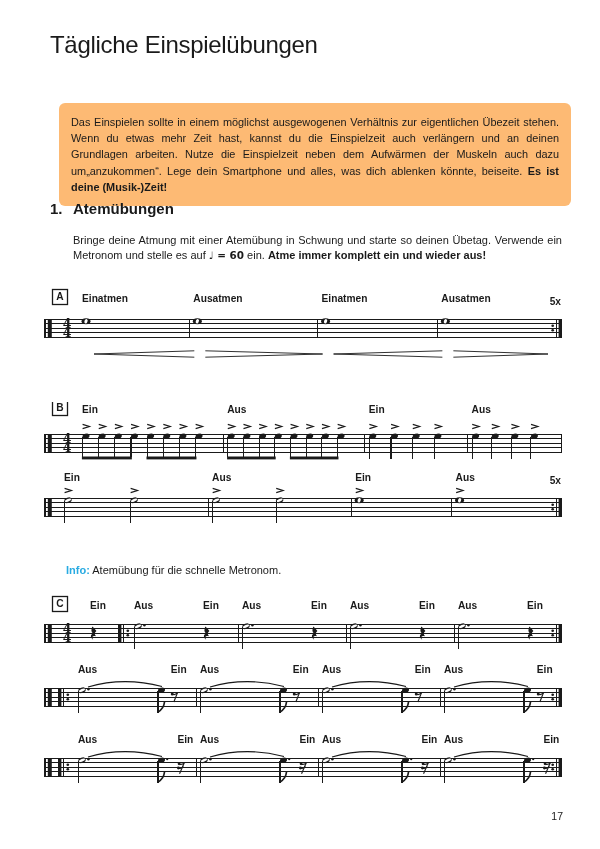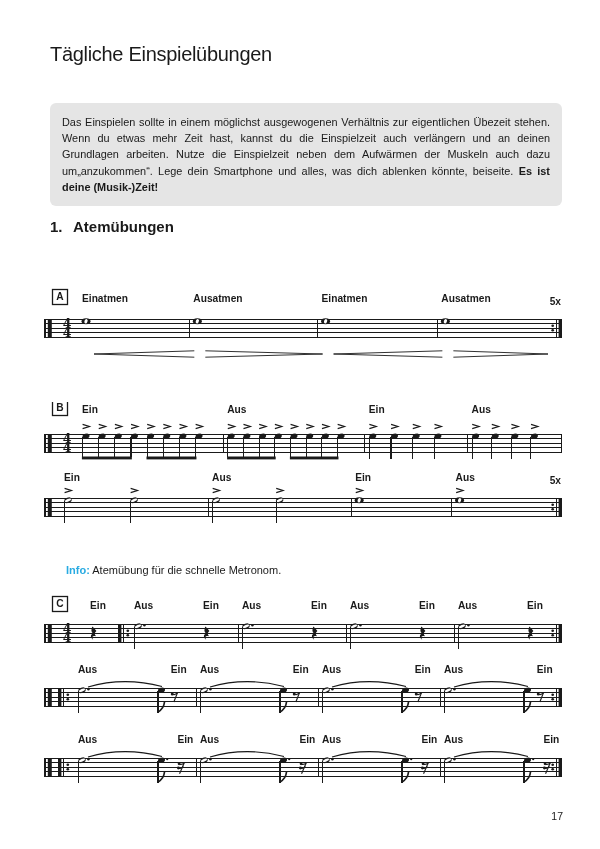--- a/index.html
+++ b/index.html
@@ -1,47 +1,50 @@
 <!DOCTYPE html>
 <html><head>
 <meta charset="utf-8">
 <style>
   html,body{margin:0;padding:0;background:#fff;}
   .page{position:relative;width:600px;height:849px;background:#fff;overflow:hidden;
         font-family:"Liberation Sans",sans-serif;color:#1a1a1a;}
-  .title{position:absolute;left:50px;top:43px;font-size:20px;font-weight:400;letter-spacing:-0.3px;}
+  .title{position:absolute;left:50px;top:31px;font-size:24px;font-weight:400;letter-spacing:-0.3px;}
   .intro{position:absolute;left:50px;top:103px;width:512px;box-sizing:border-box;
          background:#d8edba;border-radius:6px;padding:11px 12px;
          font-size:10.9px;line-height:16.2px;text-align:justify;hyphens:manual;}
   .intro .b{font-weight:700;}
-  .sec{position:absolute;left:50px;top:218px;font-size:15px;font-weight:700;}
+  .sec{position:absolute;left:50px;top:200px;font-size:15px;font-weight:700;}
   .sec .num{display:inline-block;width:23px;}
   .para{position:absolute;left:73px;top:233px;width:489px;font-size:11px;line-height:15.4px;
         text-align:justify;}
   .tempo{font-weight:700;font-family:"DejaVu Sans","Liberation Sans",sans-serif;font-size:10.4px;}
   .para .b{font-weight:700;}
   .info{position:absolute;left:50px;top:564px;font-size:11px;}
   .info .lbl{font-weight:700;}
   .pagenum{position:absolute;right:37px;top:810px;font-size:10.5px;margin-left:8px;}
   #music .sys{position:absolute;pointer-events:none;}
 </style>
 </head>
 <body>
 
 <div class="page">
   <h1 class="title" style="margin:0;font-weight:400;">Tägliche Einspielübungen</h1>
 
-  <div class="intro" style="background: #e5e5e5;">
+  <div class="intro" style="background: #fdba74; margin-left: 9px;">
     <span>Das Einspielen sollte in einem möglichst ausgewogenen Verhältnis zur eigentlichen Übezeit stehen. Wenn du etwas mehr Zeit hast, kannst du die Einspielzeit auch verlängern und an deinen Grundlagen arbeiten. Nutze die Einspielzeit neben dem Aufwärmen der Muskeln auch dazu um„anzukommen“. Lege dein Smart­phone und alles, was dich ablenken könnte, beiseite. </span><span class="b">Es ist deine (Musik-)Zeit!</span>
   </div>
 
   <div class="sec">
     <span class="num">1.</span><span>Atemübungen</span>
   </div>
 
+  <p class="para" style="margin:0;">
+    <span>Bringe deine Atmung mit einer Atemübung in Schwung und starte so deinen Übetag. Verwende ein Metronom und stelle es auf </span><span class="tempo">♩ = 60</span><span> ein. </span><span class="b">Atme immer komplett ein und wieder aus!</span>
+  </p>
 
   <div class="info">
     <span class="lbl" style="color: rgb(41, 171, 226); padding-left: 16px;">Info:</span><span> Atemübung für die schnelle Metronom.</span>
   </div>
 
   <div id="music">
       <svg width="524" height="96" viewBox="0 0 524 96" class="sys" style="left: 44px; top: 287px;">
         <g>
           <line x1="0" y1="32" x2="518" y2="32" stroke="#1a1a1a" stroke-width="1" shape-rendering="crispEdges"></line>
           <line x1="0" y1="36.5" x2="518" y2="36.5" stroke="#1a1a1a" stroke-width="1" shape-rendering="crispEdges"></line>

